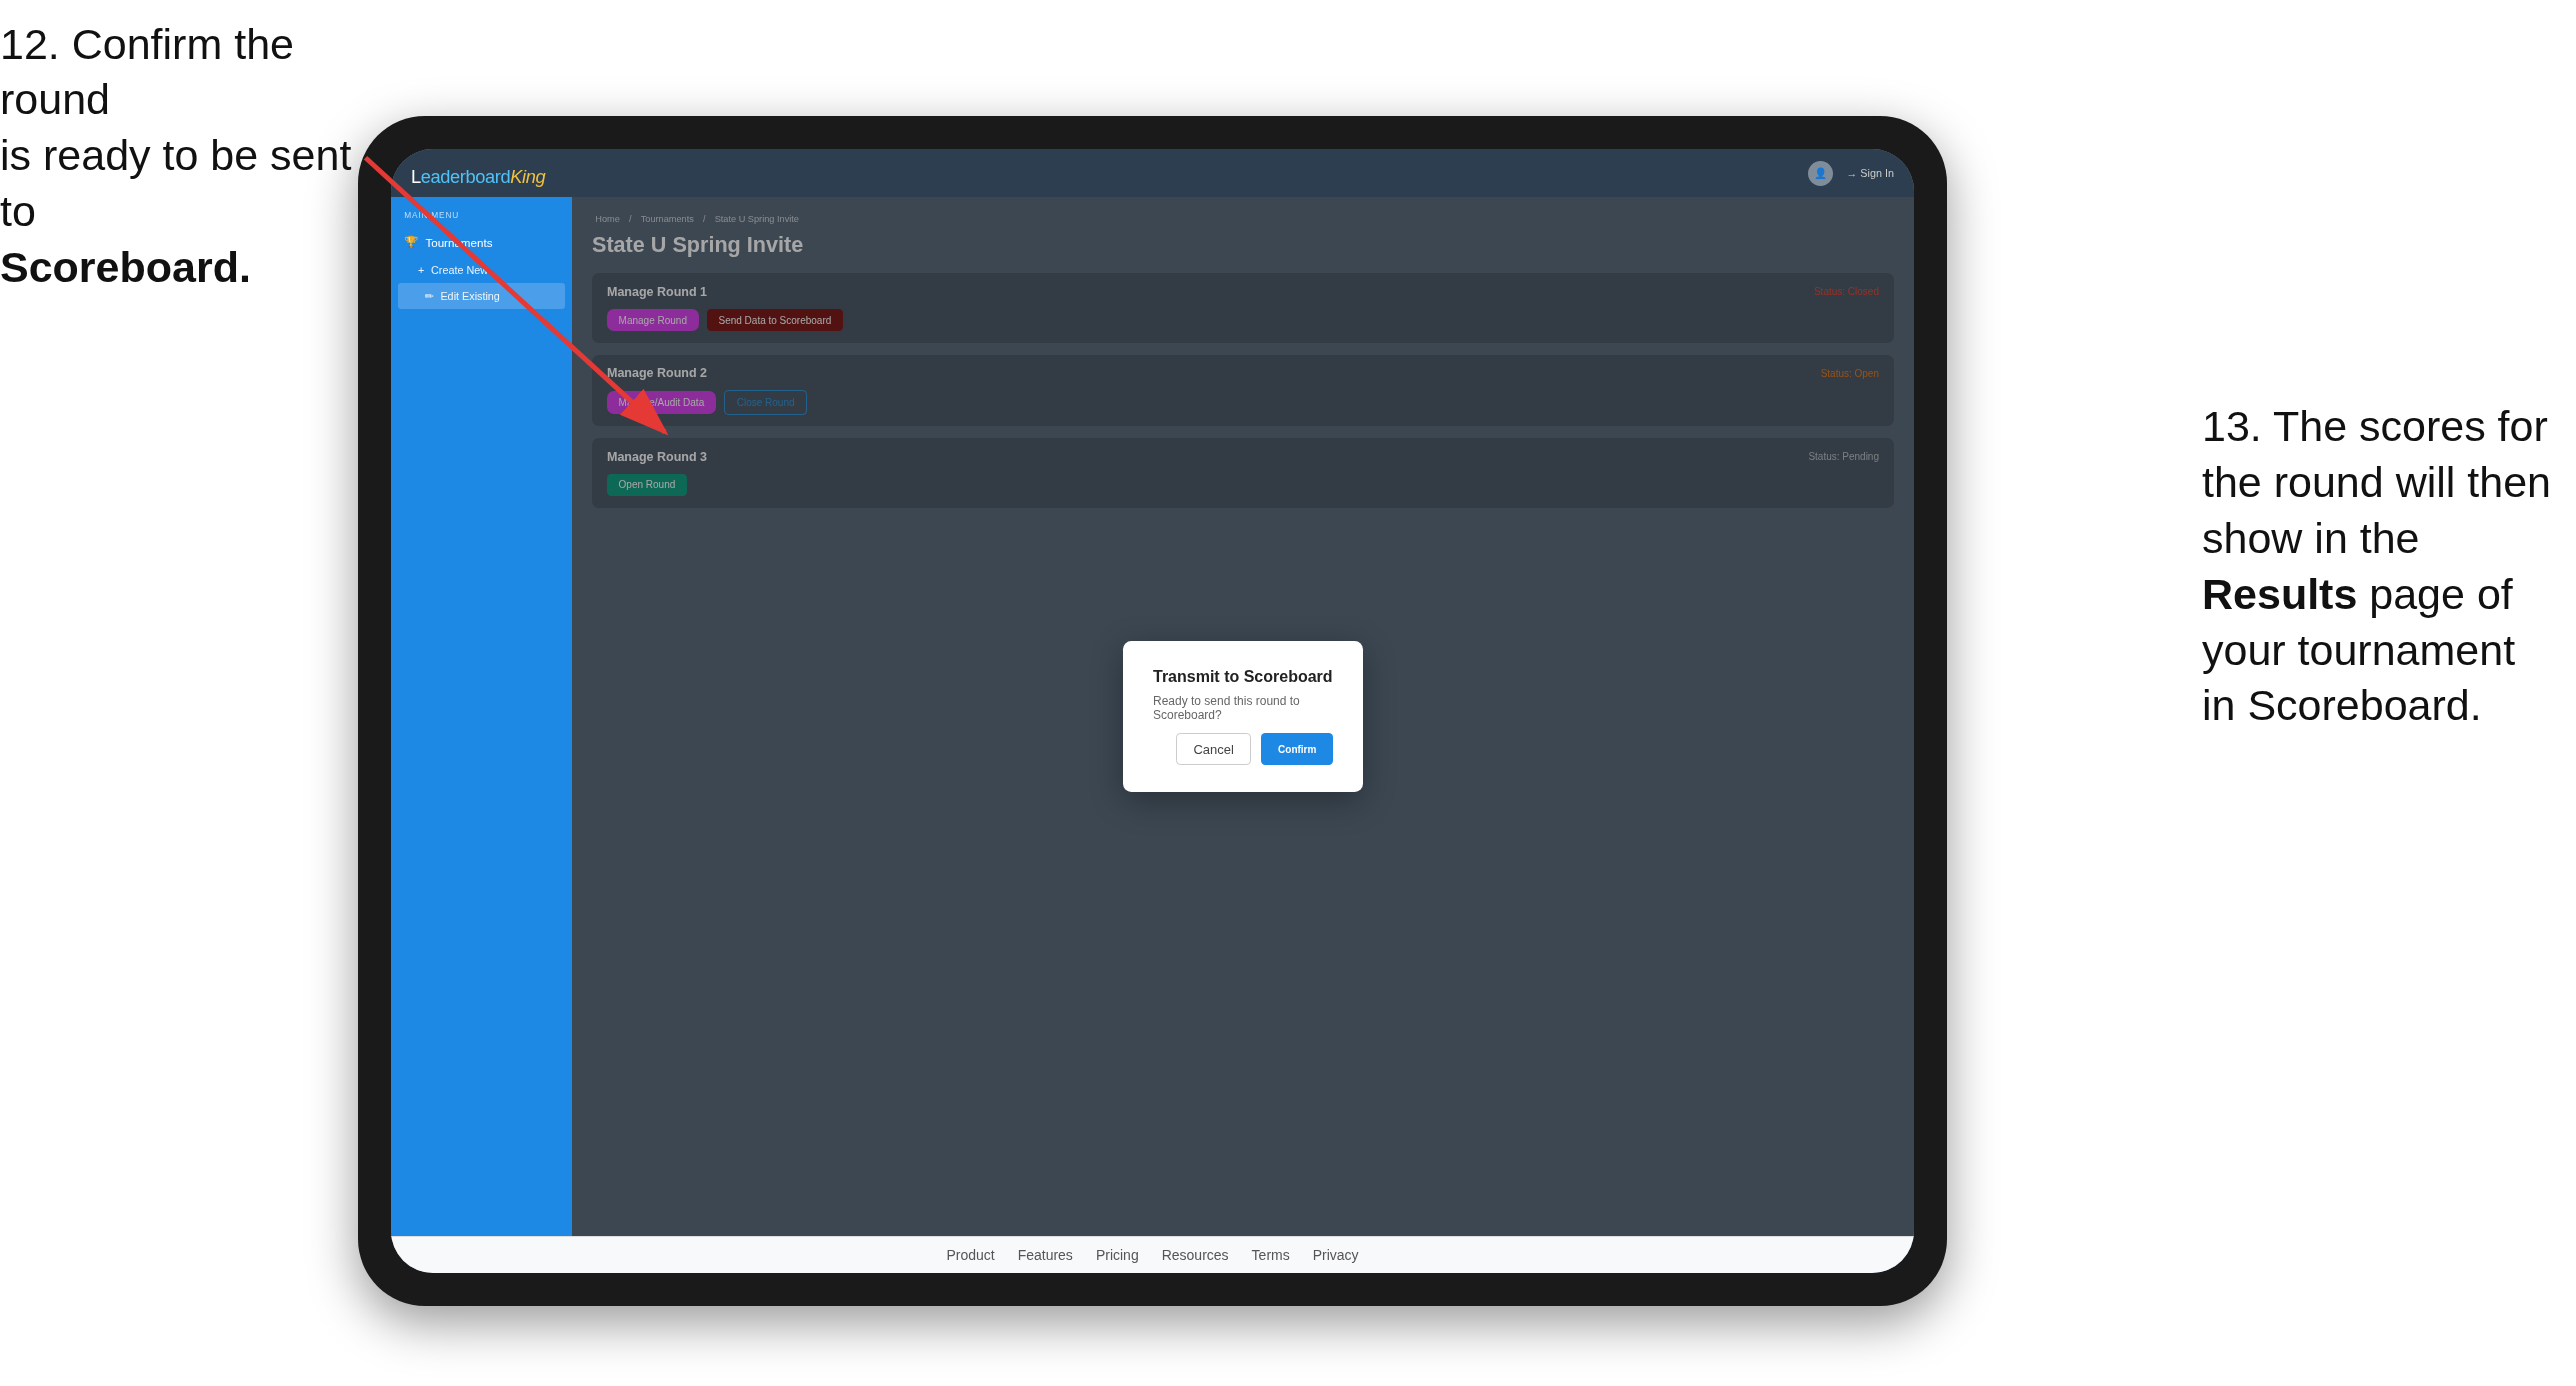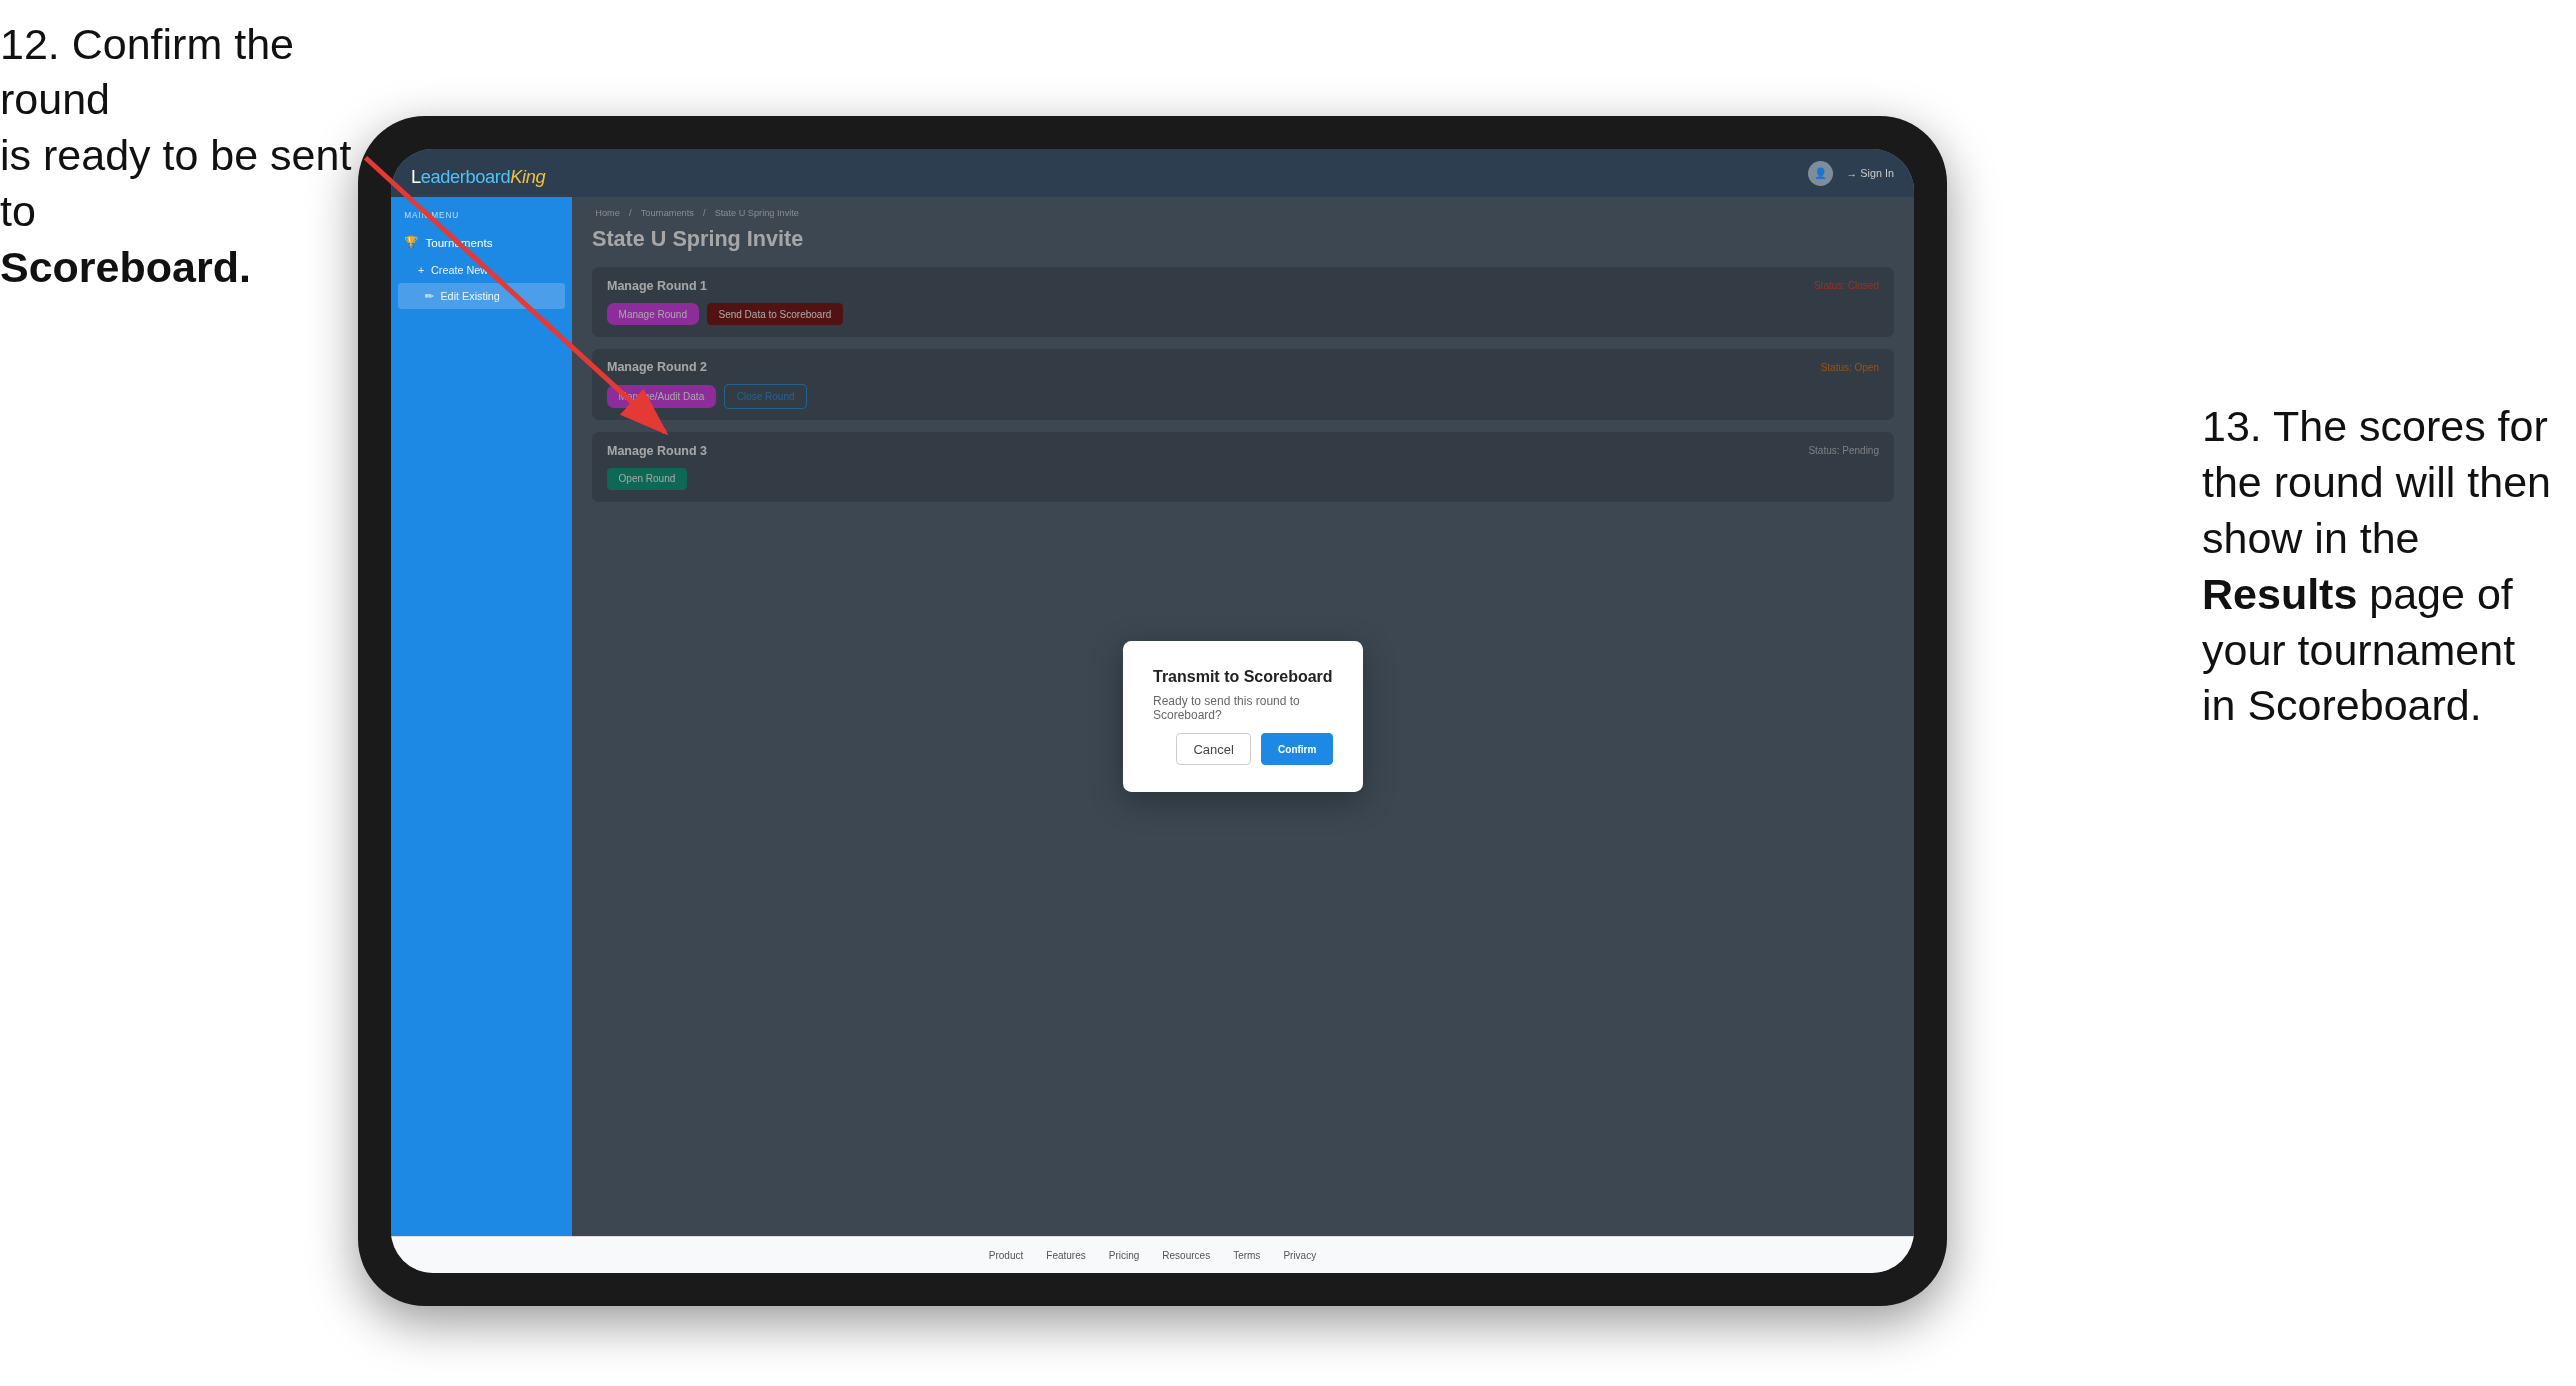--- a/index.html
+++ b/index.html
@@ -193,21 +193,21 @@
 
     .sidebar-sub-item.active {
       background: rgba(255,255,255,0.2);
       border-radius: 3.3px;
       margin: 0 6.7px;
     }
 
     
     .page-content {
       flex: 1;
-      padding: 11px 20px;
+      padding: 17px 20px;
       overflow-y: auto;
       background: #5d6d7e;
       position: relative;
     }
 
     
     .breadcrumb {
       font-size: 9.2px;
       color: rgba(255,255,255,0.7);
       margin-bottom: 8.3px;
@@ -297,21 +297,21 @@
       height: 37px;
       display: flex;
       align-items: center;
       justify-content: center;
       gap: 23px;
       border-top: 0.8px solid #ddd;
       flex-shrink: 0;
     }
 
     .footer-link {
-      font-size: 10px;
+      font-size: 14px;
       color: #555;
       cursor: pointer;
       text-align: center;
     }
 
     
     .modal-overlay {
       position: absolute;
       top: 0; left: 0; right: 0; bottom: 0;
       background: rgba(0,0,0,0.35);

